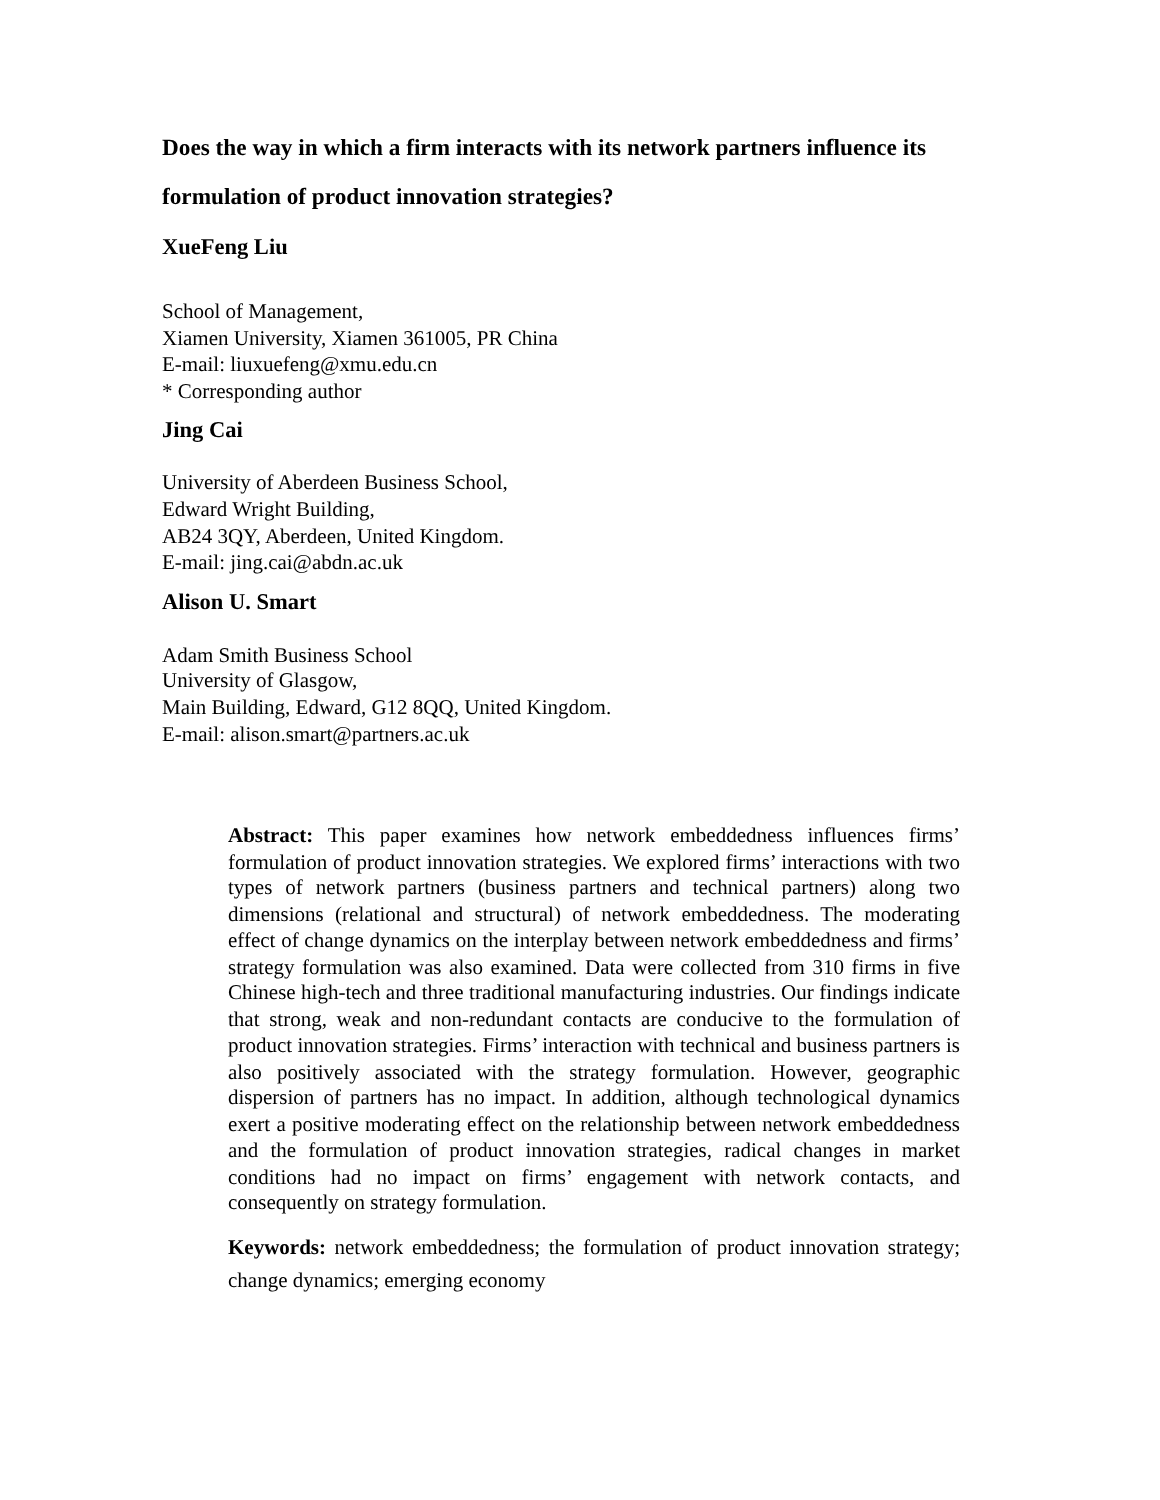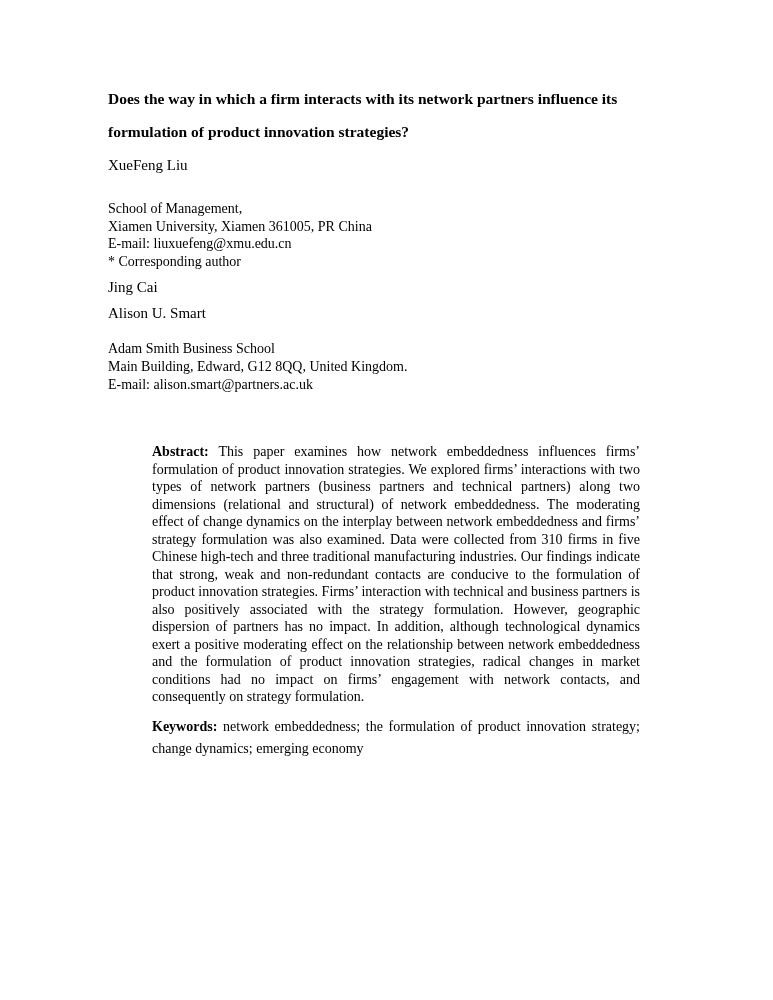--- a/index.html
+++ b/index.html
@@ -23,21 +23,21 @@
   }
   .paper-title {
     font-size: 15.5px;
     font-weight: bold;
     line-height: 33px;
     width: 560px;
     margin: 0;
   }
   .author-name {
     font-size: 15px;
-    font-weight: normal;
+    font-weight: bold;
     line-height: 18px;
     margin: 8px 0 0 0;
   }
   .aff {
     font-size: 14px;
     line-height: 17.6px;
     margin: 18px 0 0 0;
   }
   .author-block.first .aff {
     margin-top: 26px;
@@ -72,26 +72,33 @@
     <div class="aff">
       <div>School of Management,</div>
       <div>Xiamen University, Xiamen 361005, PR China</div>
       <div>E-mail: liuxuefeng@xmu.edu.cn</div>
       <div>* Corresponding author</div>
     </div>
   </div>
 
   <div class="author-block">
     <div class="author-name">Jing Cai</div>
+    <div class="aff">
+      <div>University of Aberdeen Business School,</div>
+      <div>Edward Wright Building,</div>
+      <div>AB24 3QY, Aberdeen, United Kingdom.</div>
+      <div>E-mail: jing.cai@abdn.ac.uk</div>
+    </div>
   </div>
 
   <div class="author-block">
     <div class="author-name">Alison U. Smart</div>
     <div class="aff">
       <div>Adam Smith Business School</div>
+      <div>University of Glasgow,</div>
       <div>Main Building, Edward, G12 8QQ, United Kingdom.</div>
       <div>E-mail: alison.smart@partners.ac.uk</div>
     </div>
   </div>
 
   <p class="abstract-block"><span class="bold-label">Abstract:</span> <span>This paper examines how network embeddedness influences firms’ formulation of product innovation strategies.  We explored firms’ interactions with two types of network partners (business partners and technical partners) along two dimensions (relational and structural) of network embeddedness. The moderating effect of change dynamics on the interplay between network embeddedness and firms’ strategy formulation was also examined. Data were collected from 310 firms in five Chinese high-tech and three traditional manufacturing industries. Our findings indicate that strong, weak and non-redundant contacts are conducive to the formulation of product innovation strategies. Firms’ interaction with technical and business partners is also positively associated with the strategy formulation. However, geographic dispersion of partners has no impact. In addition, although technological dynamics exert a positive moderating effect on the relationship between network embeddedness and the formulation of product innovation strategies, radical changes in market conditions had no impact on firms’ engagement with network contacts, and consequently on strategy formulation.</span></p>
 
   <p class="keywords-block"><span class="bold-label">Keywords:</span> <span>network embeddedness; the formulation of product innovation strategy; change dynamics; emerging economy</span></p>
 
 </div>

